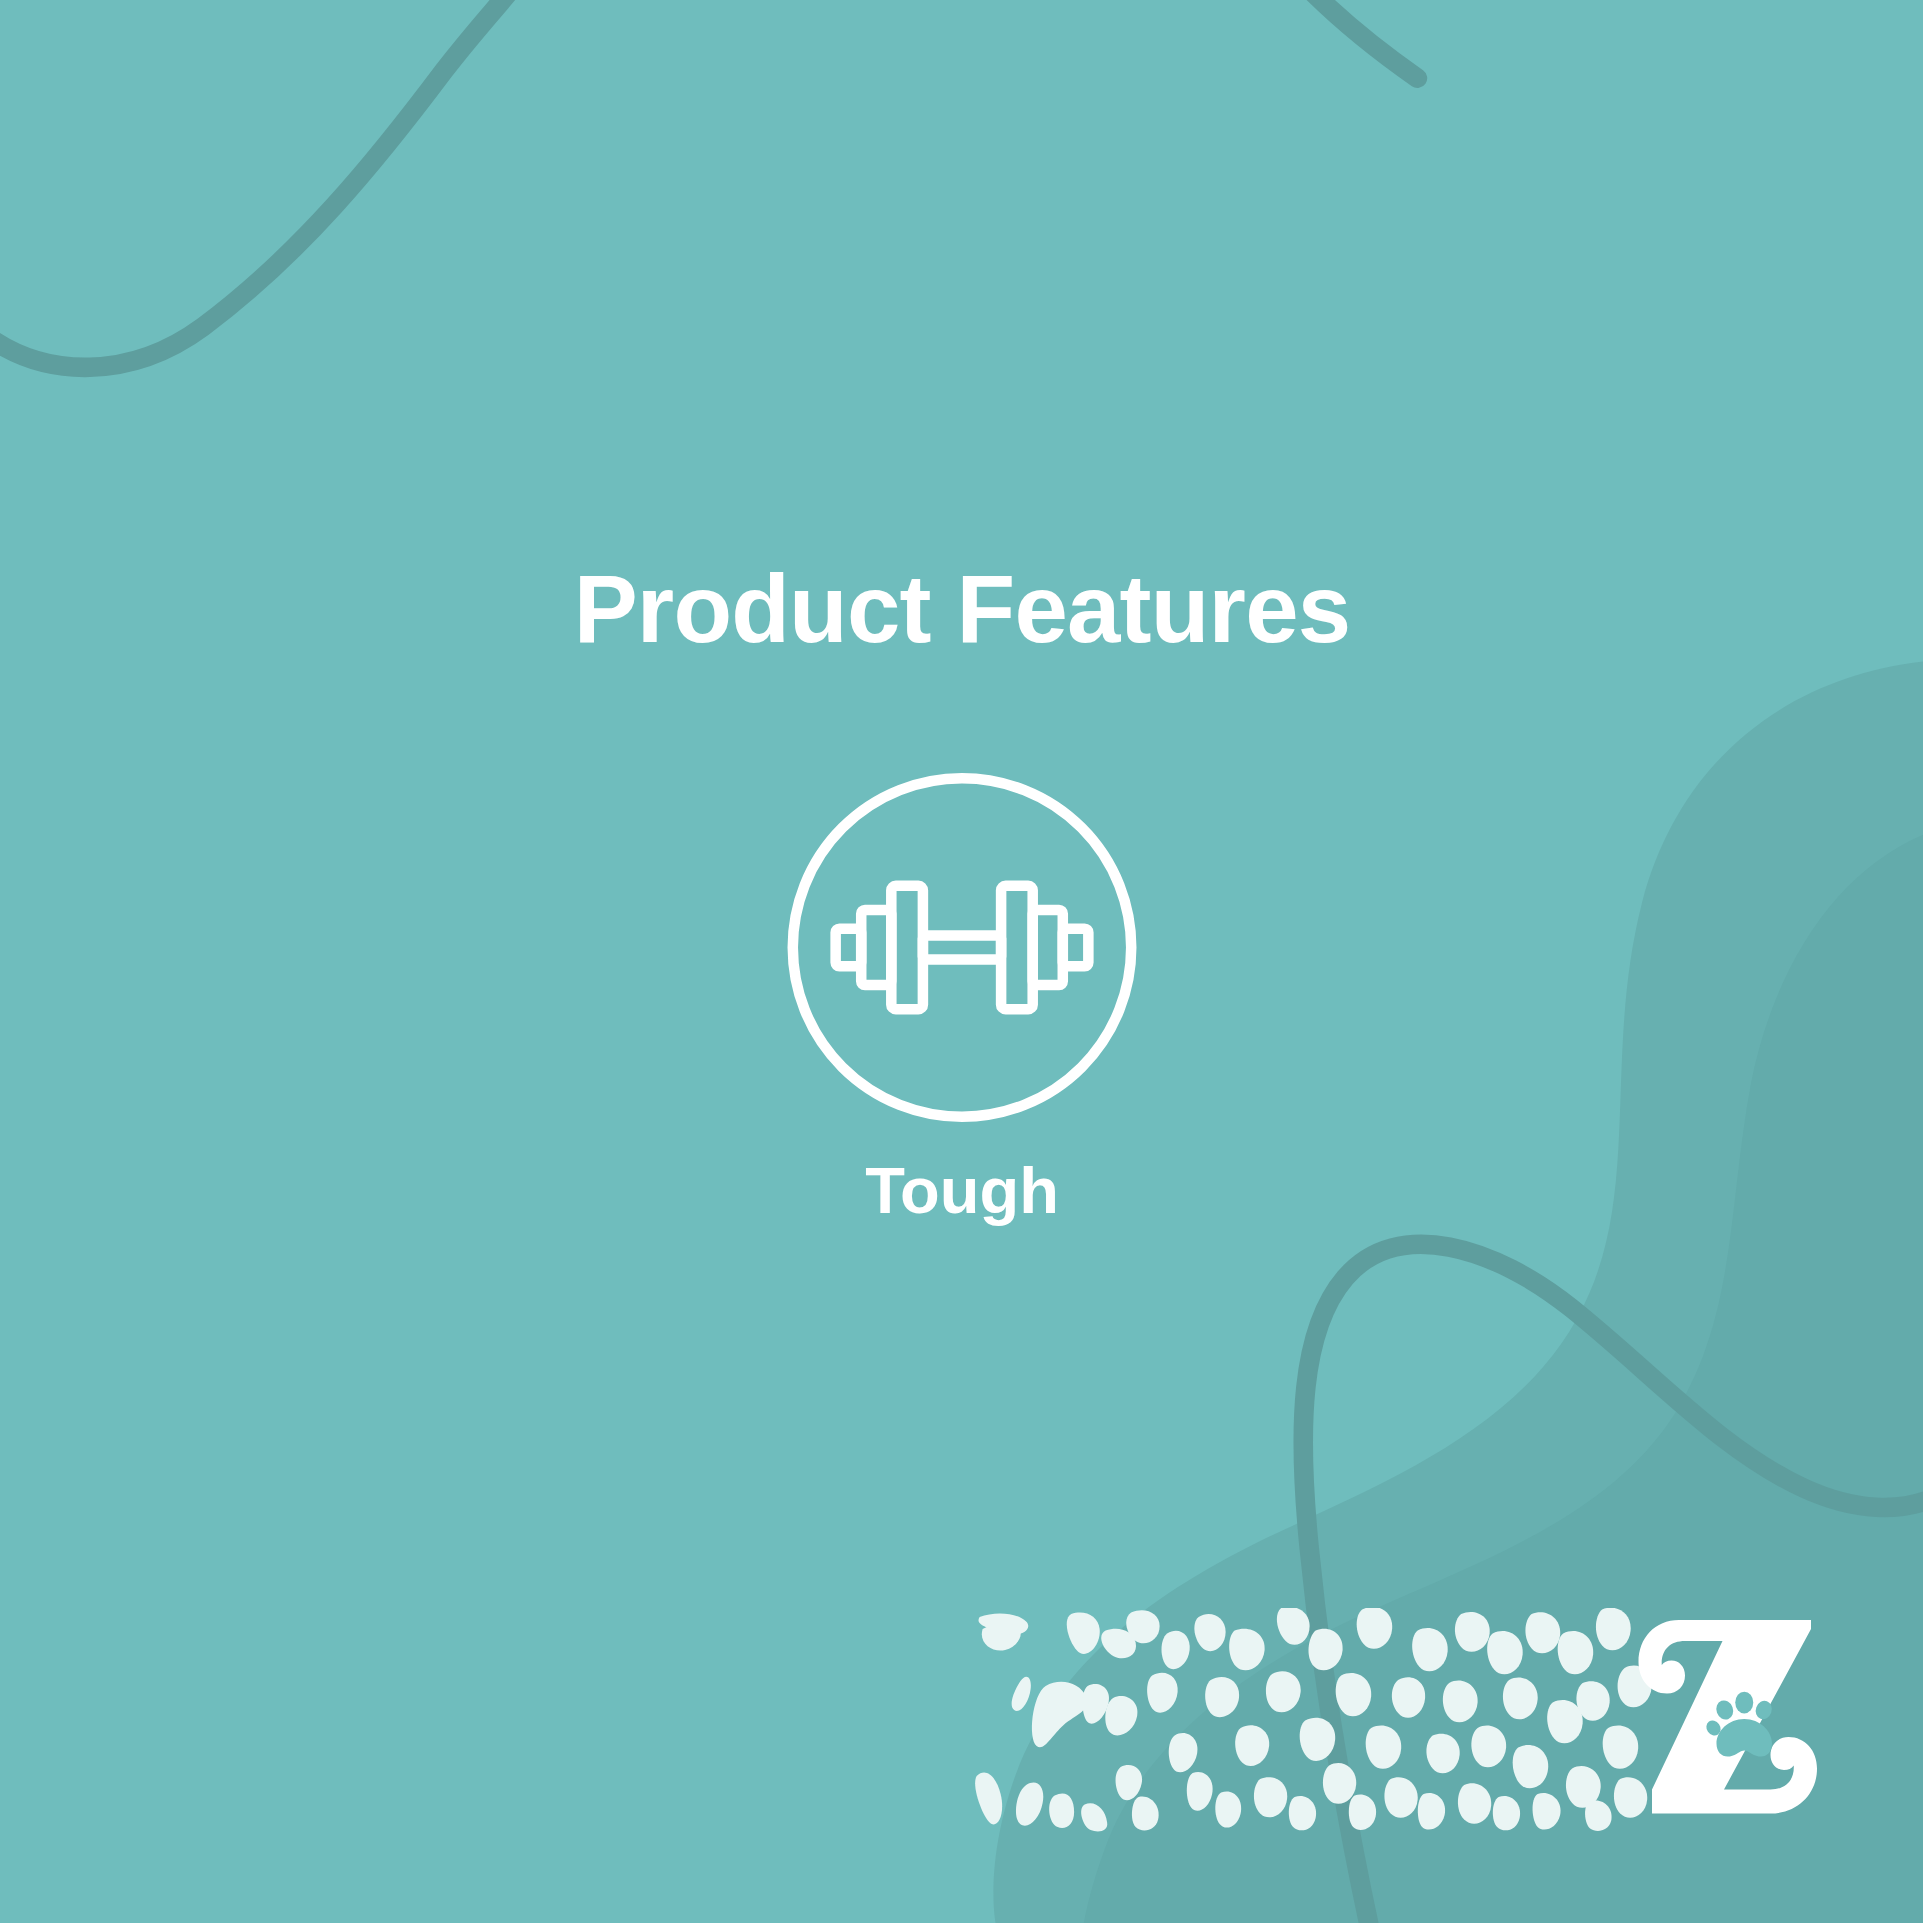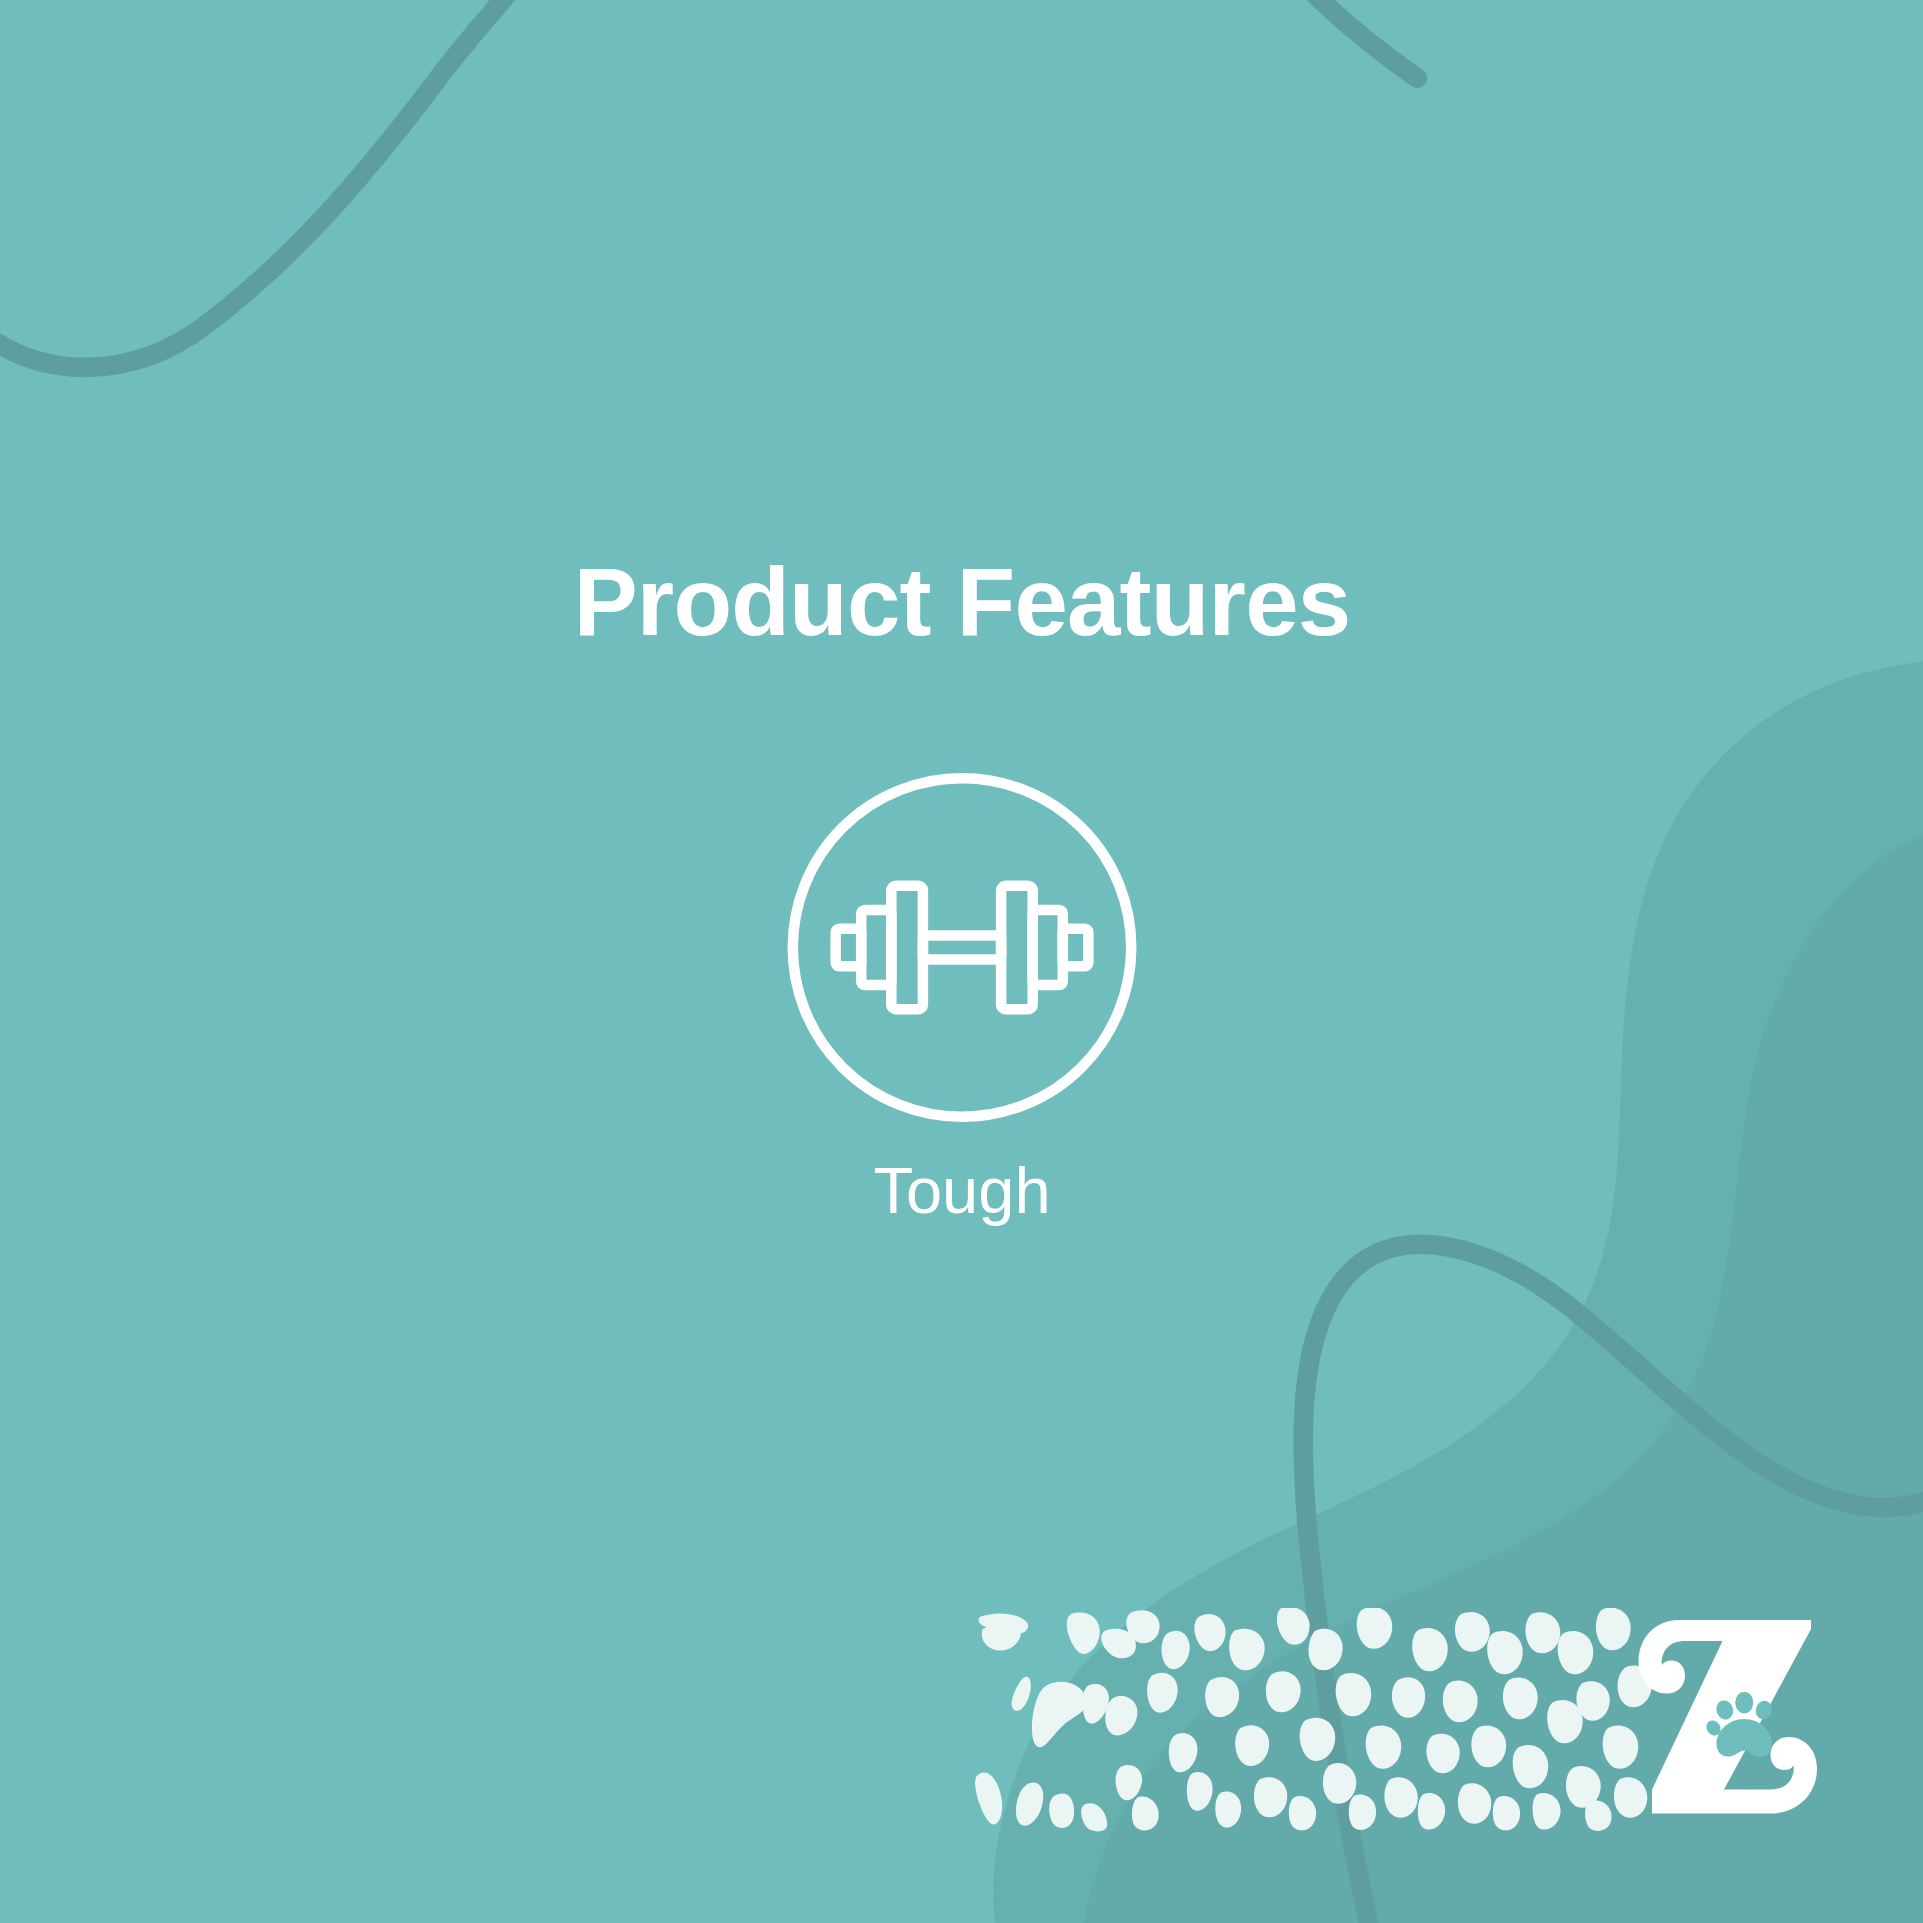--- a/index.html
+++ b/index.html
@@ -28,21 +28,21 @@
 
   .content {
     position: absolute;
     inset: 0;
     display: flex;
     flex-direction: column;
     align-items: center;
   }
 
   .page-title {
-    margin: 2px;
+    margin: 9px;
     position: absolute;
     top: 552px;
     left: 0;
     right: 0;
     text-align: center;
     color: #FFFFFF;
     font-size: 96px;
     font-weight: 700;
     letter-spacing: -0.8px;
     line-height: 1;
@@ -64,21 +64,21 @@
     height: 361px;
     display: flex;
     align-items: center;
     justify-content: center;
   }
 
   .feature-label {
     margin-top: 30px;
     color: #FFFFFF;
     font-size: 65px;
-    font-weight: 400;
+    font-weight: 700;
     line-height: 1;
     letter-spacing: 0px;
     font-family: "Liberation Sans", sans-serif;
   }
 
   .terrazzo-band {
     position: absolute;
     left: 973px;
     top: 1608px;
     width: 680px;

